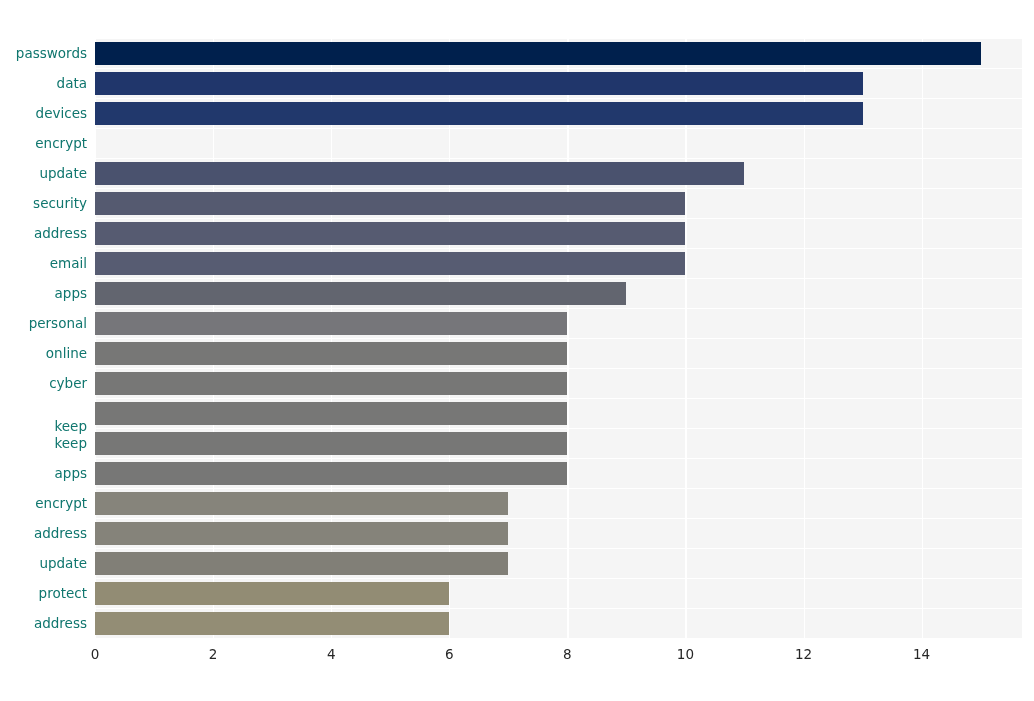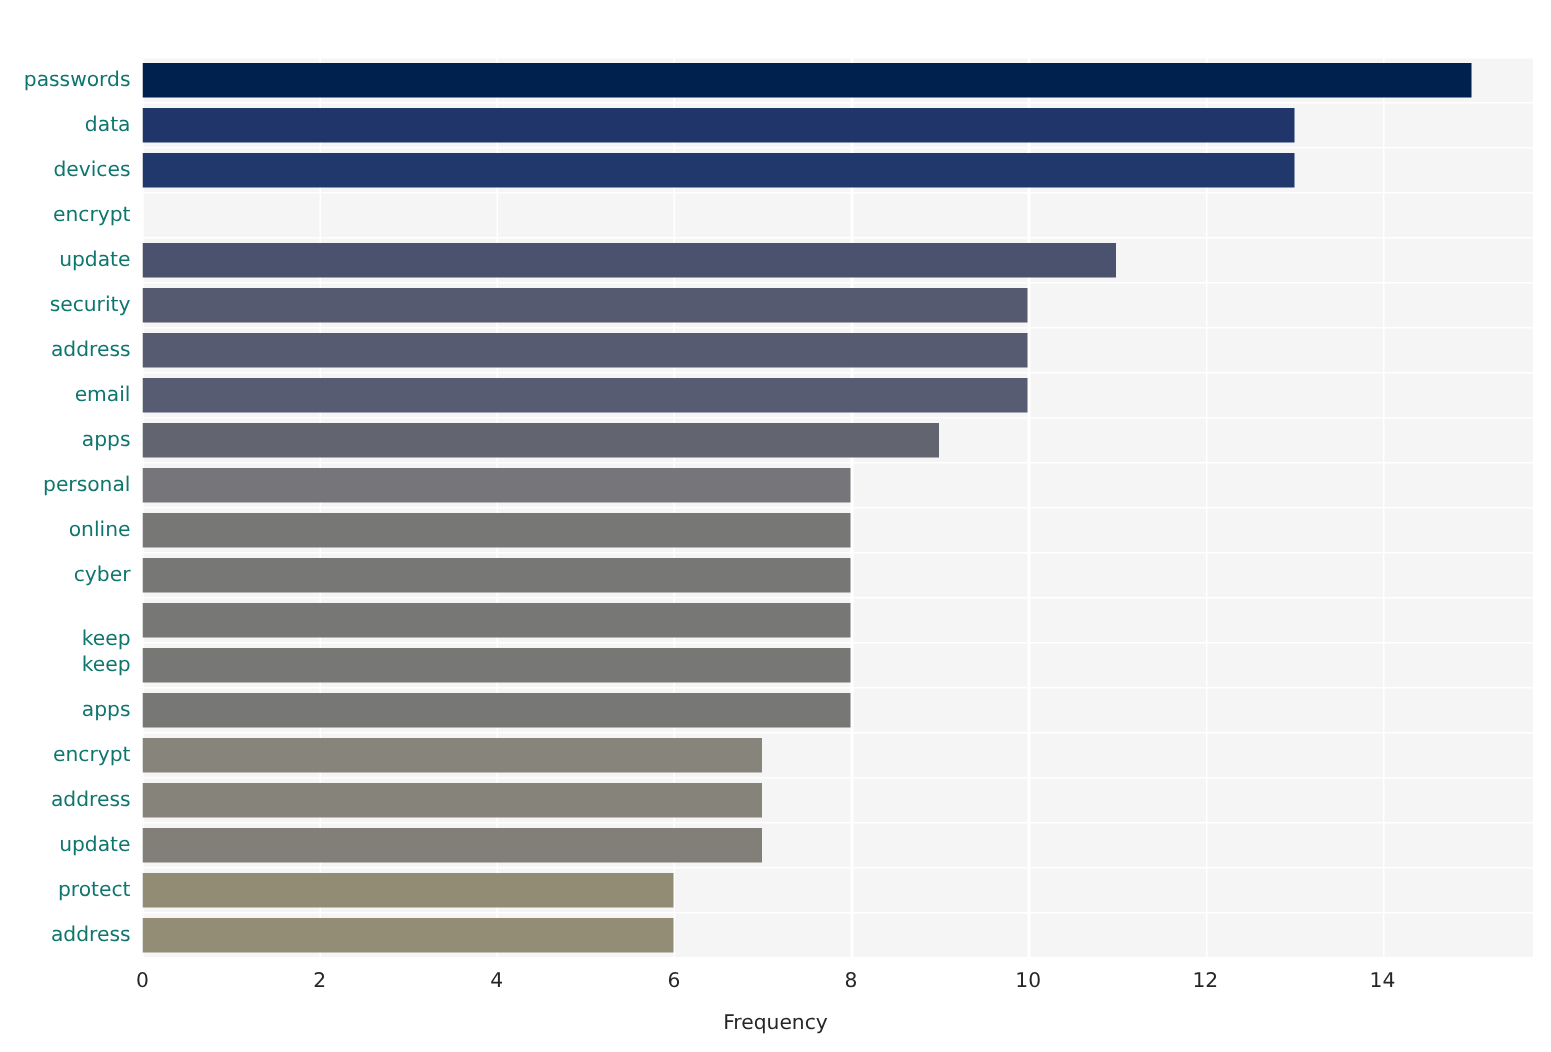--- a/index.html
+++ b/index.html
@@ -187,15 +187,14 @@
       <div class="xlabel" style="left: 95px;">0</div>
       <div class="xlabel" style="left: 213.089px;">2</div>
       <div class="xlabel" style="left: 331.178px;">4</div>
       <div class="xlabel" style="left: 449.268px;">6</div>
       <div class="xlabel" style="left: 567.357px;">8</div>
       <div class="xlabel" style="left: 685.446px;">10</div>
       <div class="xlabel" style="left: 803.535px;">12</div>
       <div class="xlabel" style="left: 921.624px;">14</div>
     </div>
 
-  <div id="x-axis-title">Frequency</div>
 
 </div>
 
 </body></html>

